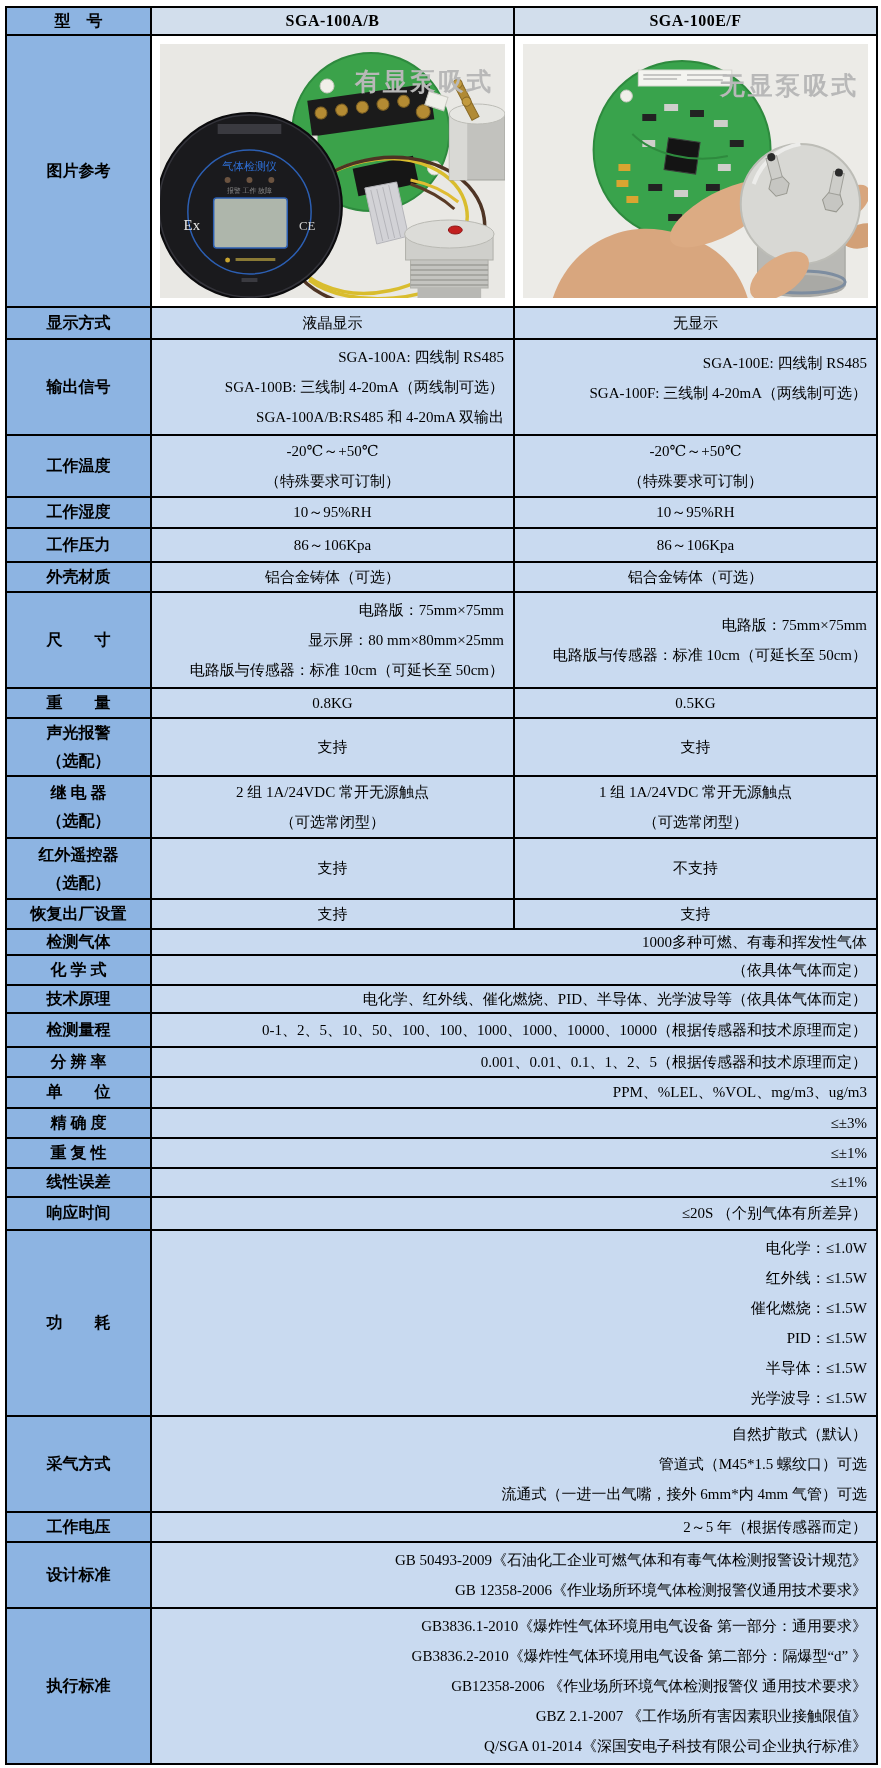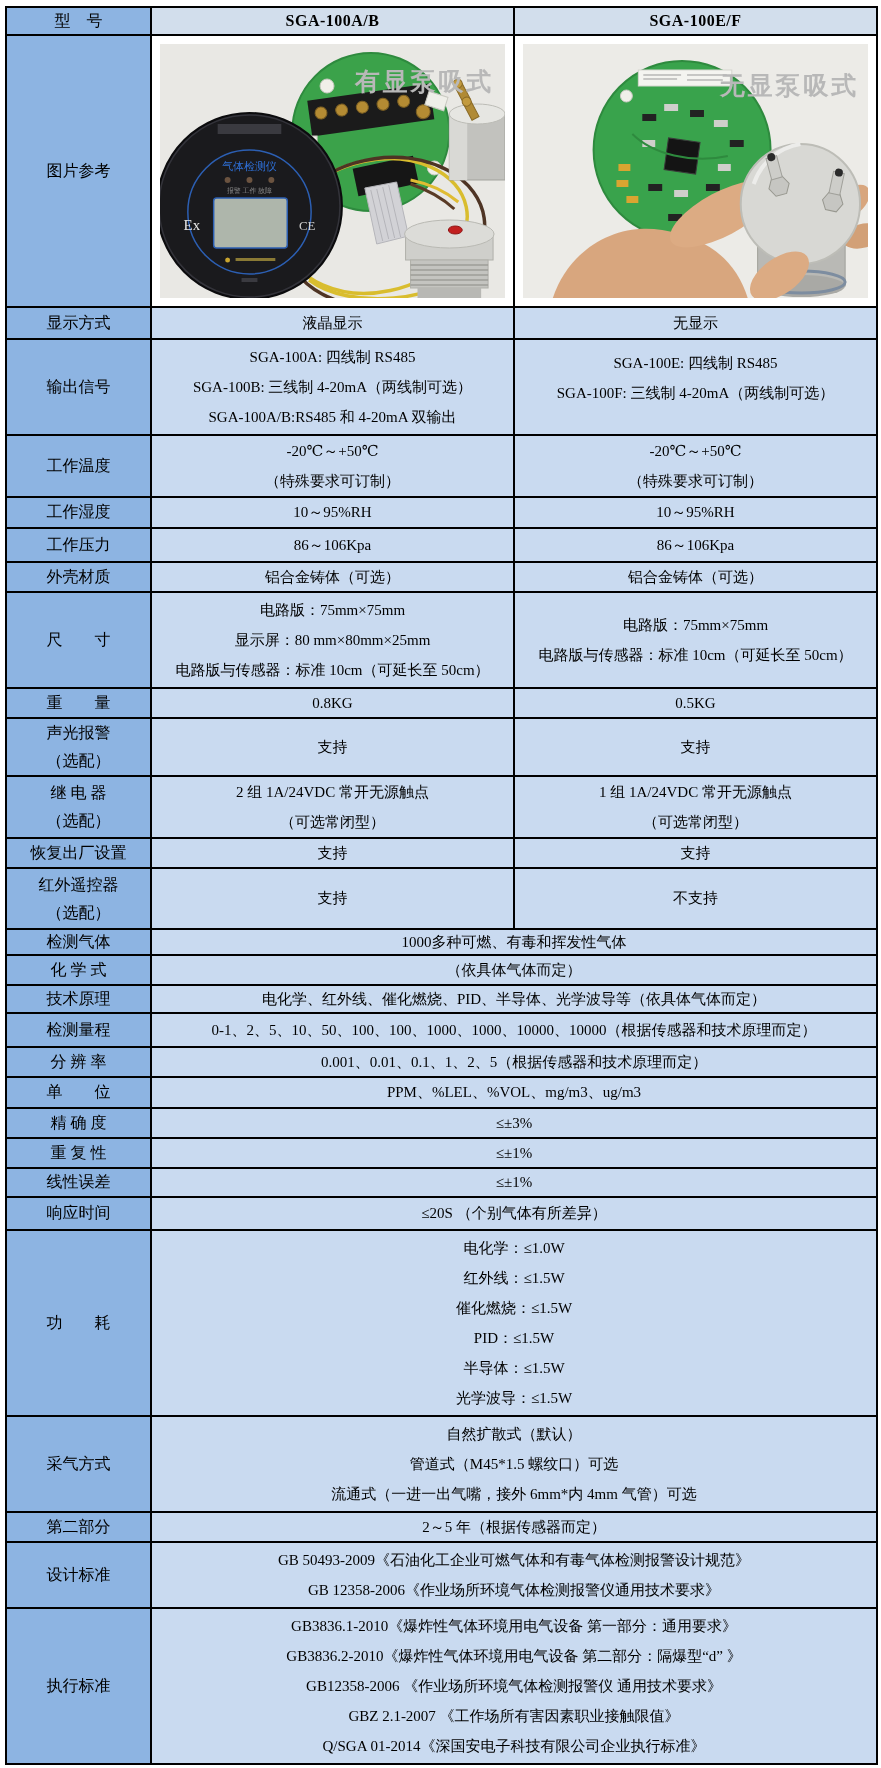--- a/index.html
+++ b/index.html
@@ -9,23 +9,23 @@
   html,body{margin:0;padding:0;background:var(--page-bg);}
   body{padding:6px 5px;width:871px;}
   table.spec{
     border-collapse:collapse;table-layout:fixed;width:871px;
     font-family:"Liberation Serif","DejaVu Serif",serif;color:var(--text);
   }
   td{
     border:2px solid var(--border);vertical-align:middle;text-align:center;
     font-size:15px;background:var(--cell-bg);overflow:hidden;padding:0;
   }
-  td.lab{background:var(--label-col-bg);font-weight:normal;font-size:16px;}
+  td.lab{background:var(--label-col-bg);font-weight:bold;font-size:16px;}
   td.hmodel{background:var(--header-model-bg);font-weight:bold;font-size:16px;letter-spacing:.5px;margin-left:24px;}
-  td.left{text-align:center;padding:2px 9px;}
+  td.left{text-align:right;padding:2px 9px;}
   td.photocell{background:#ffffff;padding:8px;}
   td.photocell svg{display:block;width:100%;height:254px;}
   .ln{line-height:30px;white-space:nowrap;}
   .lab .ln{line-height:28px;white-space:nowrap;}
   .wm{font-size:25px;letter-spacing:3px;fill:#b8b8b8;font-weight:bold;}
 </style>
 </head>
 <body>
 
 <table class="spec">
@@ -260,33 +260,33 @@
     <td>
       <div class="ln">2 组 1A/24VDC 常开无源触点</div>
       <div class="ln">（可选常闭型）</div>
     </td>
     <td>
       <div class="ln">1 组 1A/24VDC 常开无源触点</div>
       <div class="ln">（可选常闭型）</div>
     </td>
   </tr>
 
-  <tr style="height:30px">
-    <td class="lab">恢复出厂设置</td>
-    <td>支持</td>
-    <td>支持</td>
-  </tr>
-
   <tr style="height:61px">
     <td class="lab">
       <div class="ln">红外遥控器</div>
       <div class="ln">（选配）</div>
     </td>
     <td>支持</td>
     <td>不支持</td>
+  </tr>
+
+  <tr style="height:30px">
+    <td class="lab">恢复出厂设置</td>
+    <td>支持</td>
+    <td>支持</td>
   </tr>
 
   <tr style="height:26px">
     <td class="lab">检测气体</td>
     <td class="left" colspan="2">1000多种可燃、有毒和挥发性气体</td>
   </tr>
 
   <tr style="height:30px">
     <td class="lab">化 学 式</td>
     <td class="left" colspan="2">（依具体气体而定）</td>
@@ -347,21 +347,21 @@
   <tr style="height:88px">
     <td class="lab">采气方式</td>
     <td class="left" colspan="2">
       <div class="ln">自然扩散式（默认）</div>
       <div class="ln">管道式（M45*1.5 螺纹口）可选</div>
       <div class="ln">流通式（一进一出气嘴，接外 6mm*内 4mm 气管）可选</div>
     </td>
   </tr>
 
   <tr style="height:30px">
-    <td class="lab">第二部分</td>
+    <td class="lab">工作电压</td>
     <td class="left" colspan="2">2～5 年（根据传感器而定）</td>
   </tr>
 
   <tr style="height:59px">
     <td class="lab">设计标准</td>
     <td class="left" colspan="2">
       <div class="ln">GB 50493-2009《石油化工企业可燃气体和有毒气体检测报警设计规范》</div>
       <div class="ln">GB 12358-2006《作业场所环境气体检测报警仪通用技术要求》</div>
     </td>
   </tr>

